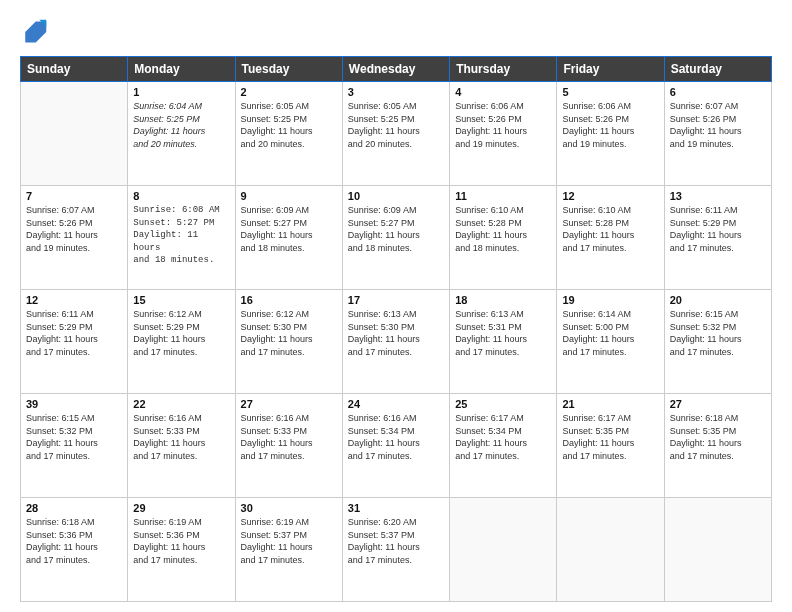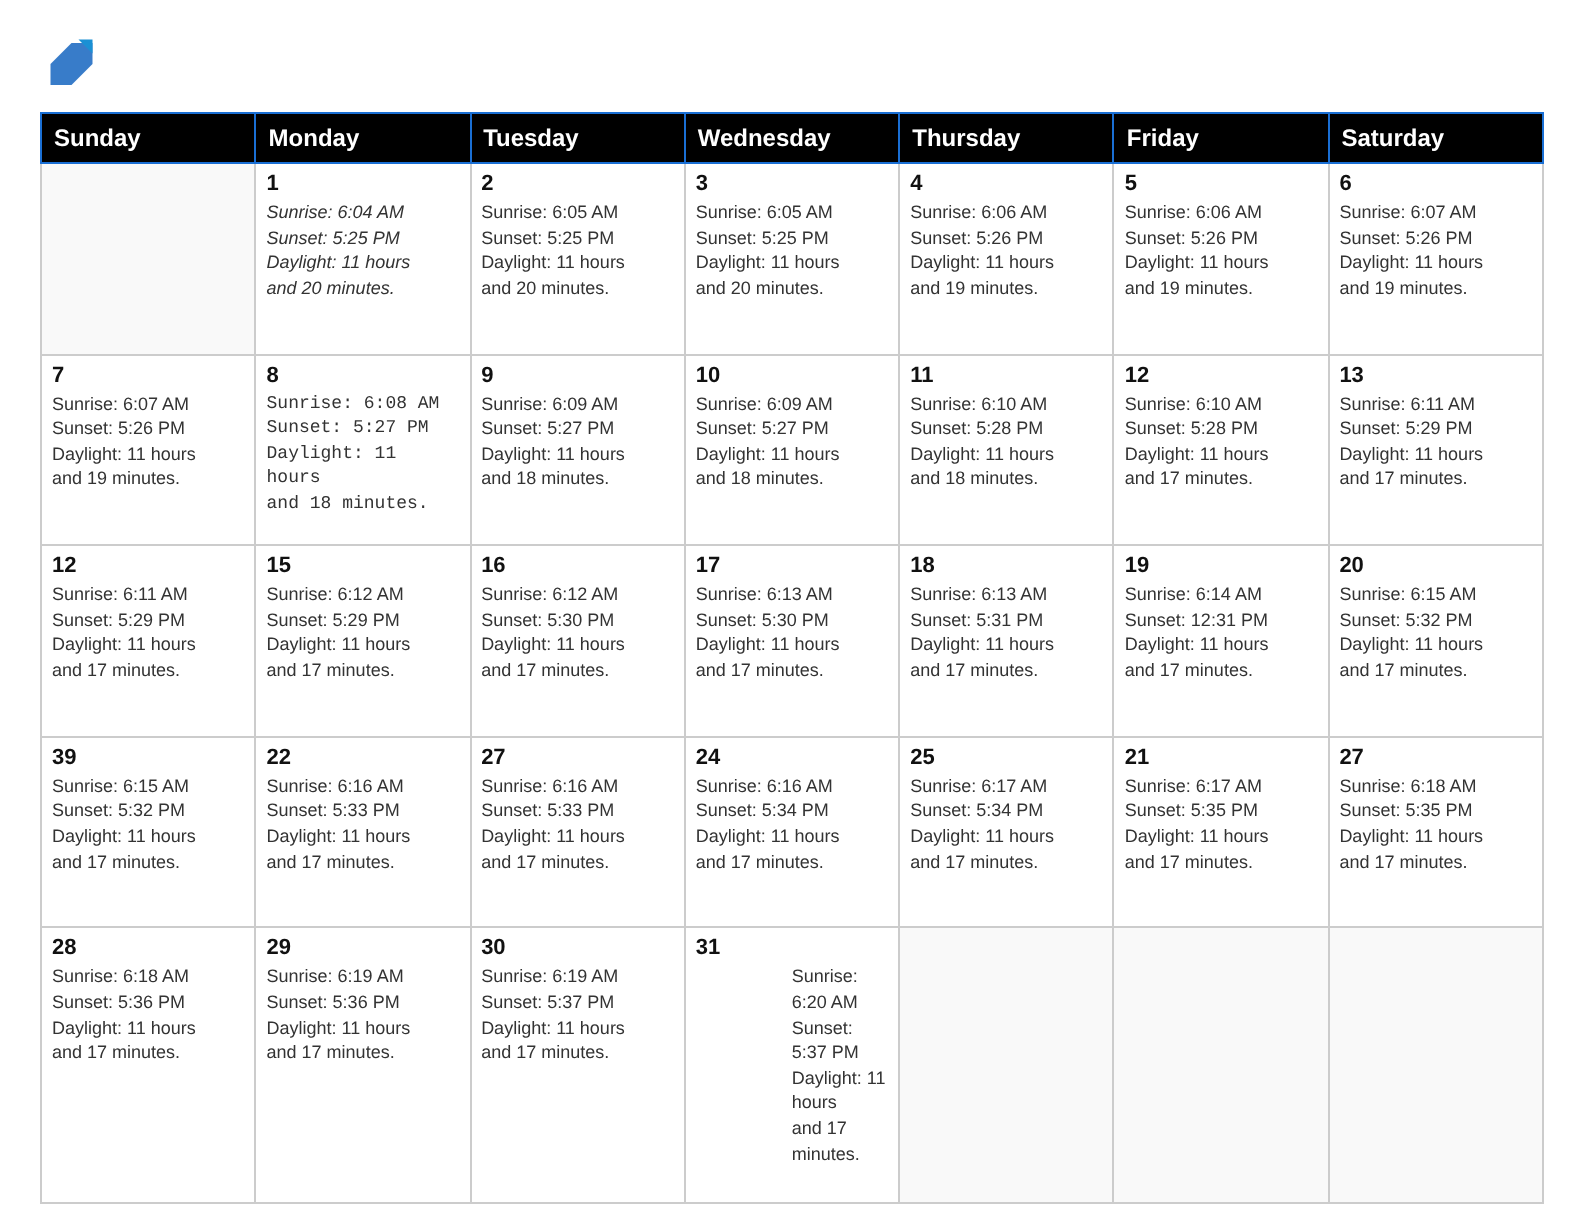--- a/index.html
+++ b/index.html
@@ -55,21 +55,21 @@
       color: #444;
     }
     .calendar {
       flex: 1;
       border: 1px solid #ccc;
       border-collapse: collapse;
       width: 100%;
       table-layout: fixed;
     }
     .calendar th {
-      background: #000000;
+      background: #404040;
       color: #fff;
       text-align: left;
       padding: 5px 6px;
       font-size: 12px;
       font-weight: bold;
       border: 1px solid #1a6fd4;
     }
     .calendar td {
       border: 1px solid #ccc;
       vertical-align: top;
@@ -260,21 +260,21 @@
           <td>
             <div class="day-num">18</div>
             <div class="cell-info" style="white-space: pre-line;">Sunrise: 6:13 AM
 Sunset: 5:31 PM
 Daylight: 11 hours
 and 17 minutes.</div>
           </td>
           <td>
             <div class="day-num">19</div>
             <div class="cell-info" style="white-space: pre-line;">Sunrise: 6:14 AM
-Sunset: 12:31 PM
+Sunset: 5:00 PM
 Daylight: 11 hours
 and 17 minutes.</div>
           </td>
           <td>
             <div class="day-num">20</div>
             <div class="cell-info" style="white-space: pre-line;">Sunrise: 6:15 AM
 Sunset: 5:32 PM
 Daylight: 11 hours
 and 17 minutes.</div>
           </td>
@@ -347,21 +347,21 @@
           </td>
           <td>
             <div class="day-num">30</div>
             <div class="cell-info" style="white-space: pre-line;">Sunrise: 6:19 AM
 Sunset: 5:37 PM
 Daylight: 11 hours
 and 17 minutes.</div>
           </td>
           <td>
             <div class="day-num">31</div>
-            <div class="cell-info" style="white-space: pre-line; margin-left: 48px;">Sunrise: 6:20 AM
+            <div class="cell-info" style="white-space: pre-line;">Sunrise: 6:20 AM
 Sunset: 5:37 PM
 Daylight: 11 hours
 and 17 minutes.</div>
           </td>
           <td class="empty-cell"></td>
           <td class="empty-cell"></td>
           <td class="empty-cell"></td>
         </tr>
       </tbody>
   </table>

